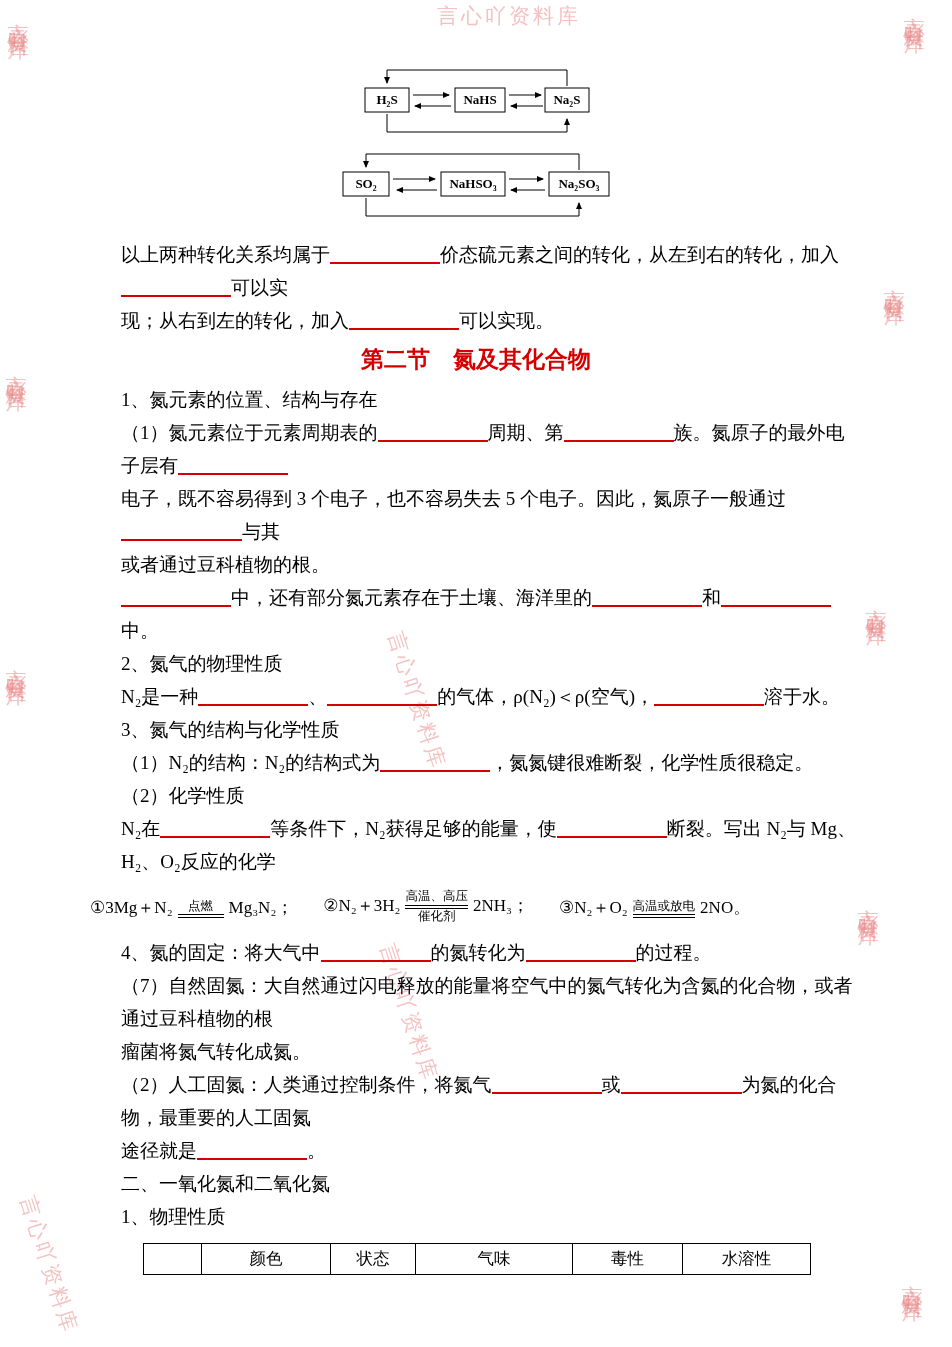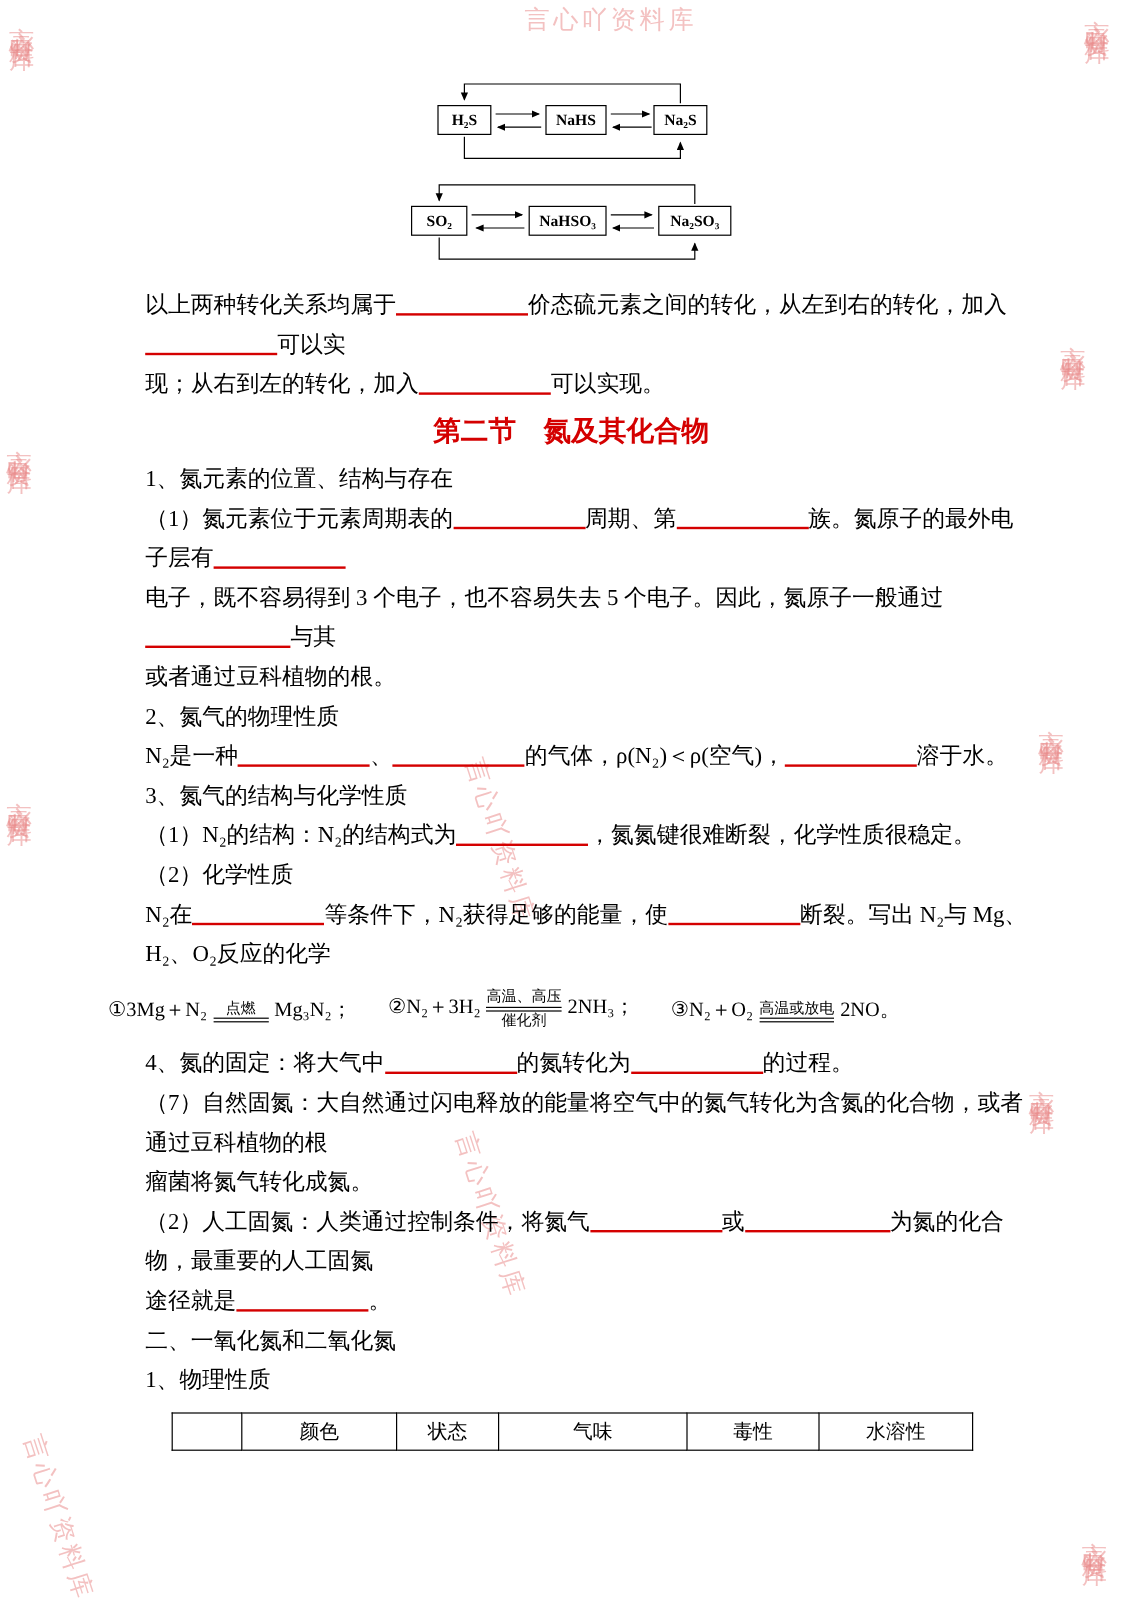--- a/index.html
+++ b/index.html
@@ -87,20 +87,21 @@
 
     <div class="line">以上两种转化关系均属于<span class="blank" style="width: 110px;"></span>价态硫元素之间的转化，从左到右的转化，加入<span class="blank" style="width: 110px;"></span>可以实</div>
     <div class="line">现；从右到左的转化，加入<span class="blank" style="width: 110px;"></span>可以实现。</div>
 
     <div class="heading">第二节　氮及其化合物</div>
 
     <div class="line">1、氮元素的位置、结构与存在</div>
     <div class="line">（1）氮元素位于元素周期表的<span class="blank" style="width: 110px;"></span>周期、第<span class="blank" style="width: 110px;"></span>族。氮原子的最外电子层有<span class="blank" style="width: 110px;"></span></div>
     <div class="line">电子，既不容易得到 3 个电子，也不容易失去 5 个电子。因此，氮原子一般通过<span class="blank" style="width: 121px;"></span>与其</div>
     <div class="line">或者通过豆科植物的根。</div>
+    <div class="line"><span class="blank" style="width: 110px;"></span>中，还有部分氮元素存在于土壤、海洋里的<span class="blank" style="width: 110px;"></span>和<span class="blank" style="width: 110px;"></span>中。</div>
     <div class="line">2、氮气的物理性质</div>
     <div class="line">N₂是一种<span class="blank" style="width: 110px;"></span>、<span class="blank" style="width: 110px;"></span>的气体，ρ(N₂)＜ρ(空气)，<span class="blank" style="width: 110px;"></span>溶于水。</div>
     <div class="line">3、氮气的结构与化学性质</div>
     <div class="line">（1）N₂的结构：N₂的结构式为<span class="blank" style="width: 110px;"></span>，氮氮键很难断裂，化学性质很稳定。</div>
     <div class="line">（2）化学性质</div>
     <div class="line">N₂在<span class="blank" style="width: 110px;"></span>等条件下，N₂获得足够的能量，使<span class="blank" style="width: 110px;"></span>断裂。写出 N₂与 Mg、H₂、O₂反应的化学</div>
 
     <div class="eq-row">
       <span class="eq">
         <span>①3Mg＋N₂</span><span class="cond">

